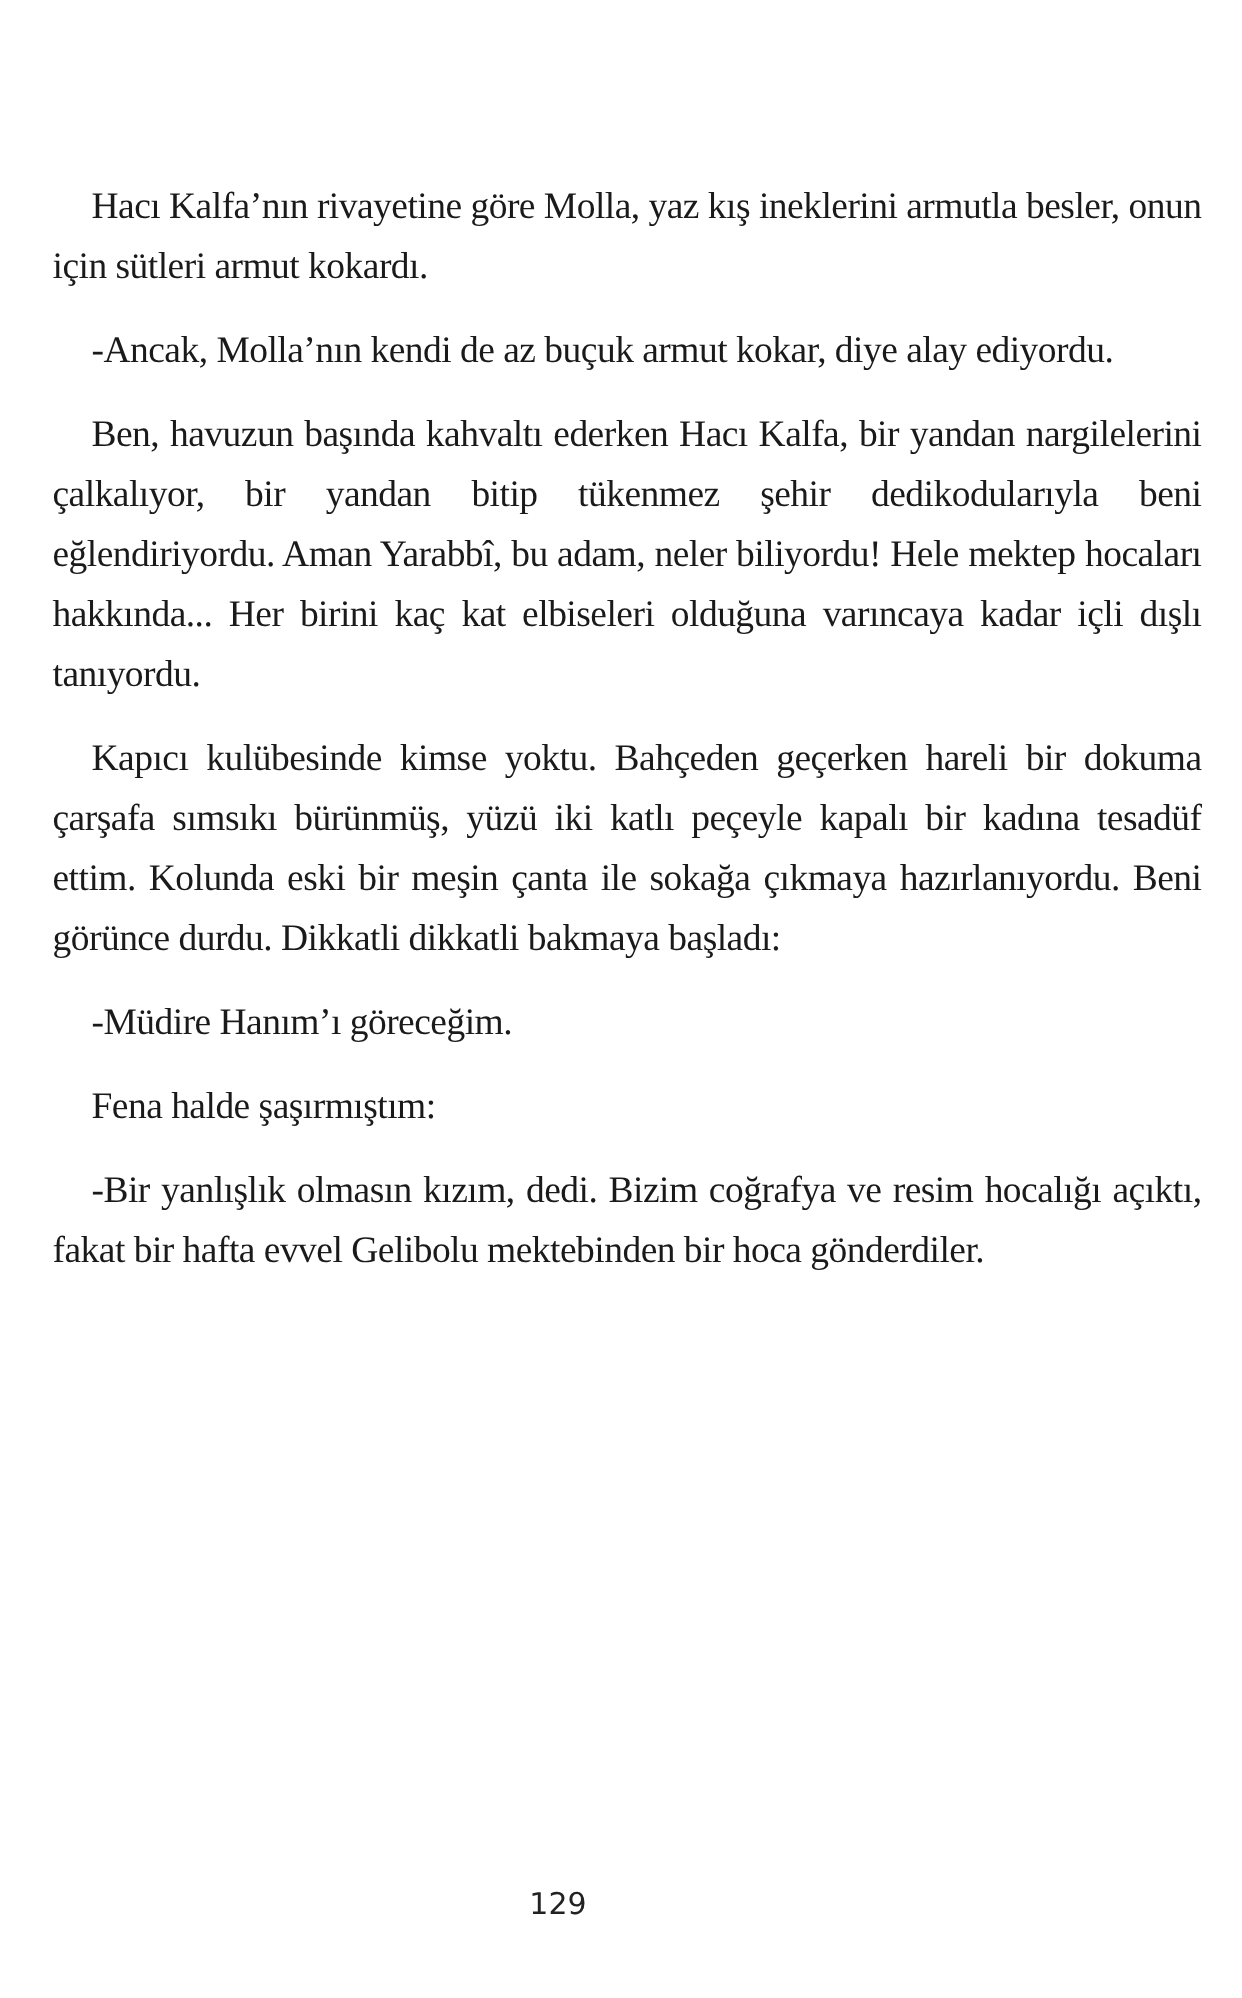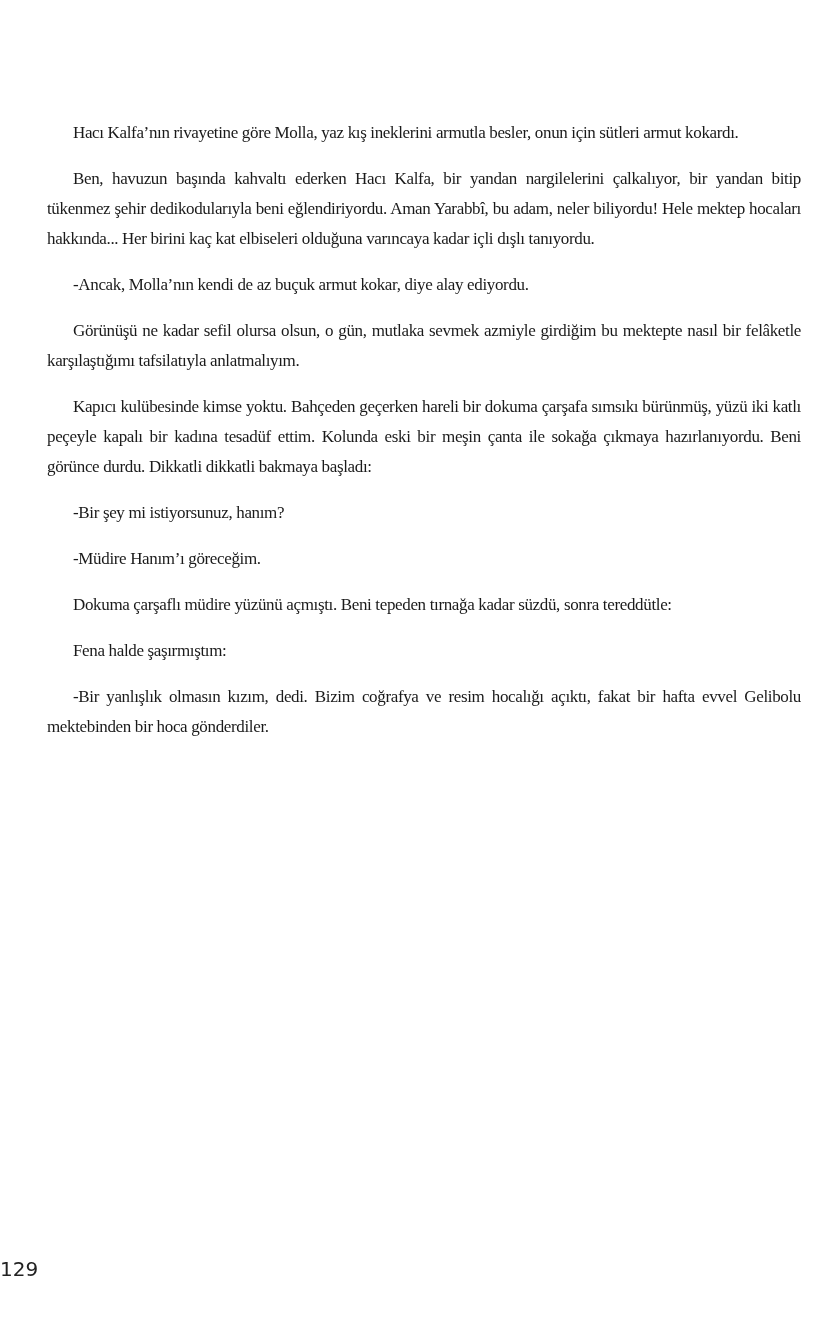--- a/index.html
+++ b/index.html
@@ -15,49 +15,47 @@
       font-family: "Liberation Serif", "DejaVu Serif", serif;
       color: #1a1a1a;
     }
     .page {
       position: absolute;
       left: 31px;
       top: 118px;
       width: 770px;
     }
     .para {
-      margin: 0 0 16px 16px;
-      font-size: 17px;
-      line-height: 30px;
+      margin: 0 0 16px 4px;
+      font-size: 25px;
+      line-height: 40px;
       text-align: justify;
       text-indent: 26px;
       letter-spacing: -0.35px;
       word-spacing: 0px;
       font-stretch: condensed;
       transform-origin: left top;
     }
     .page-number {
       position: absolute;
       left: 0;
       width: 744px;
       top: 1257px;
+      text-align: center;
       font-family: "DejaVu Sans", "Liberation Sans", sans-serif;
       font-size: 20px;
       color: #222222;
     }
   </style>
 </head>
 <body>
 
 <div class="page">
   <p class="para">Hacı Kalfa’nın rivayetine göre Molla, yaz kış ineklerini armutla besler, onun için sütleri armut kokardı.</p>
+  <p class="para">-Ancak, Molla’nın kendi de az buçuk armut kokar, diye alay ediyordu.</p>
   <p class="para">Ben, havuzun başında kahvaltı ederken Hacı Kalfa, bir yandan nargilelerini çalkalıyor, bir yandan bitip tükenmez şehir dedikodularıyla beni eğlendiriyordu. Aman Yarabbî, bu adam, neler biliyordu! Hele mektep hocaları hakkında... Her birini kaç kat elbiseleri olduğuna varıncaya kadar içli dışlı tanıyordu.</p>
-  <p class="para">-Ancak, Molla’nın kendi de az buçuk armut kokar, diye alay ediyordu.</p>
-  <p class="para">Görünüşü ne kadar sefil olursa olsun, o gün, mutlaka sevmek azmiyle girdiğim bu mektepte nasıl bir felâketle karşılaştığımı tafsilatıyla anlatmalıyım.</p>
   <p class="para">Kapıcı kulübesinde kimse yoktu. Bahçeden geçerken hareli bir dokuma çarşafa sımsıkı bürünmüş, yüzü iki katlı peçeyle kapalı bir kadına tesadüf ettim. Kolunda eski bir meşin çanta ile sokağa çıkmaya hazırlanıyordu. Beni görünce durdu. Dikkatli dikkatli bakmaya başladı:</p>
-  <p class="para">-Bir şey mi istiyorsunuz, hanım?</p>
   <p class="para">-Müdire Hanım’ı göreceğim.</p>
-  <p class="para">Dokuma çarşaflı müdire yüzünü açmıştı. Beni tepeden tırnağa kadar süzdü, sonra tereddütle:</p>
   <p class="para">Fena halde şaşırmıştım:</p>
   <p class="para">-Bir yanlışlık olmasın kızım, dedi. Bizim coğrafya ve resim hocalığı açıktı, fakat bir hafta evvel Gelibolu mektebinden bir hoca gönderdiler.</p>
 </div>
 
 <div class="page-number">129</div>
 
 </body></html>

